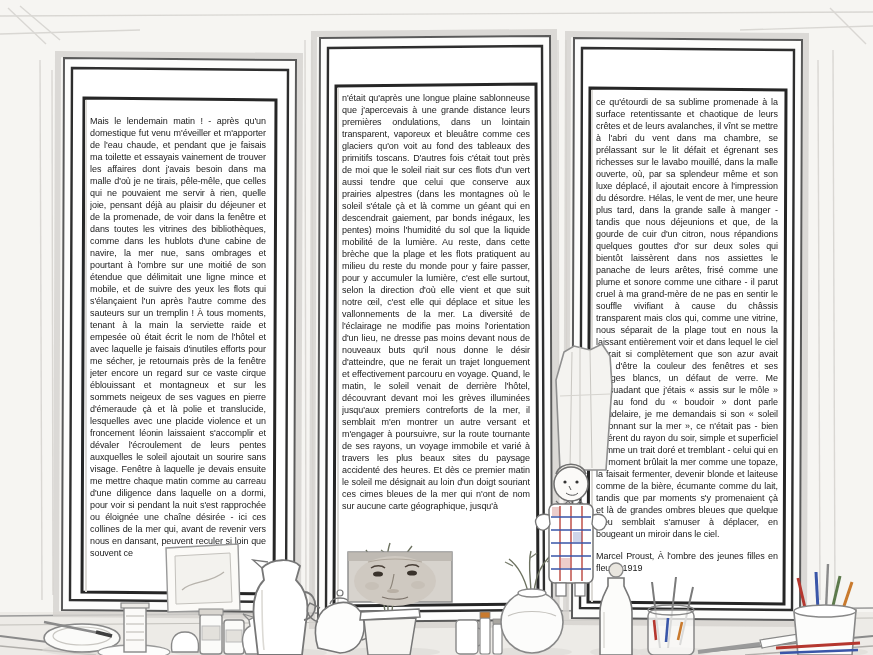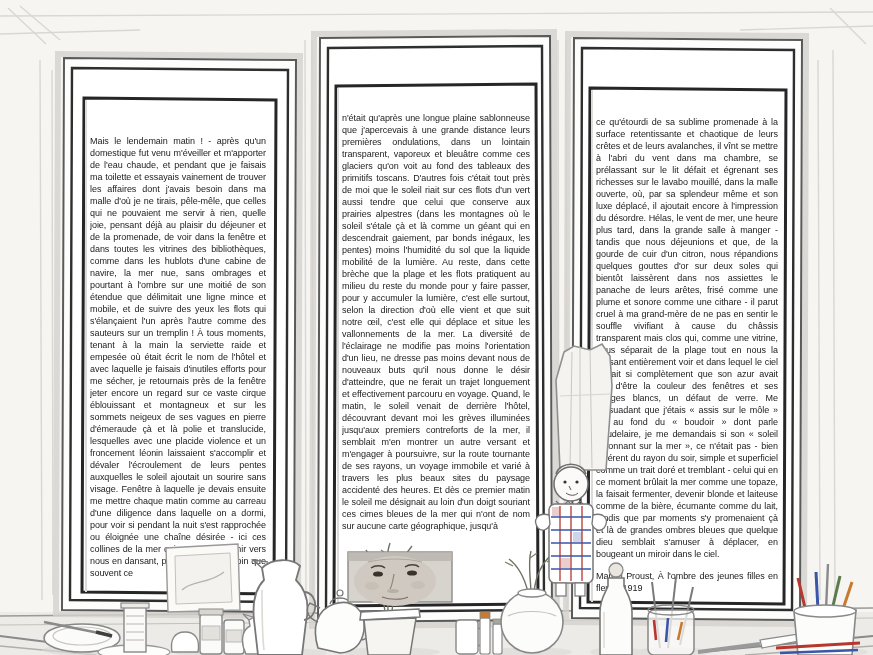--- a/index.html
+++ b/index.html
@@ -4,21 +4,21 @@
 <style>
   html,body{margin:0;padding:0;background:#e8e7e4;}
   .canvas{
     position:relative;width:873px;height:655px;overflow:hidden;
     background:#f6f5f2;font-family:"Liberation Sans",sans-serif;
   }
   svg.layer{position:absolute;left:0;top:0;}
   .textcol{
     position:absolute;z-index:2;color:#1b1b1b;
     font-size:9px;line-height:12px;text-align:justify;
-    overflow:hidden;letter-spacing:-0.05px;margin-top:20px;
+    overflow:hidden;letter-spacing:-0.05px;
   }
   .col1{left:90px;top:115px;width:176px;height:486px;}
   .col2{left:342px;top:92px;width:188px;height:510px;}
   .col3{left:596px;top:96px;width:182px;height:508px;}
   .attrib{margin-top:10px;font-size:9px;line-height:12px;color:#202020;}
   .fg{z-index:3;}
   .bg{z-index:1;}
 </style>
 </head>
 <body>

